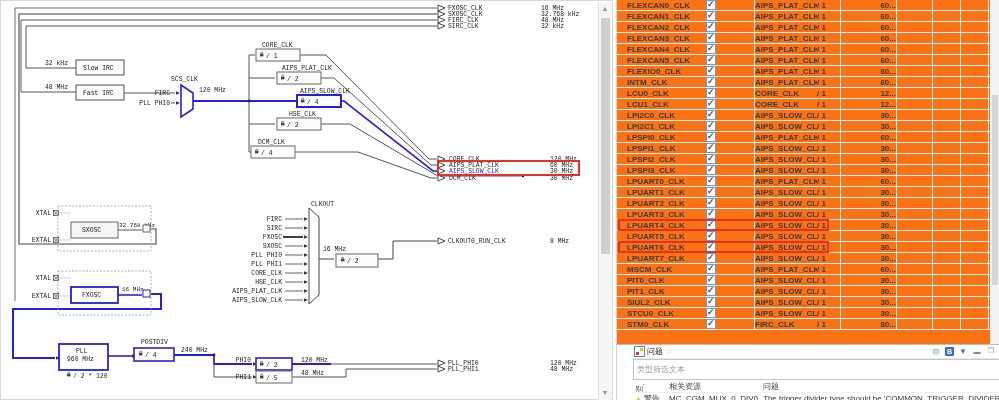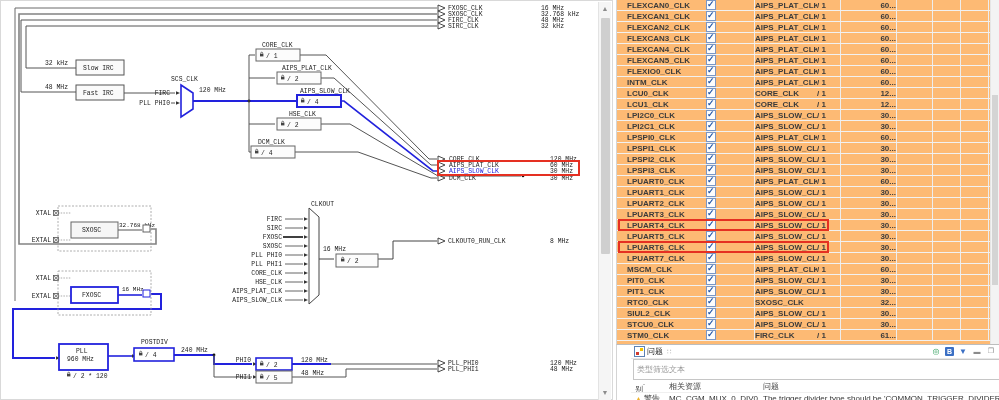--- a/index.html
+++ b/index.html
@@ -11,21 +11,21 @@
   svg text{font-family:"Liberation Mono","DejaVu Sans Mono",monospace;font-size:6.4px;fill:#222;}
   svg text.blue{fill:#2222dd;}
   svg text.small{font-size:6px;}
 
   #diag-scrollbar{position:absolute;right:1px;top:1px;width:13px;height:398px;background:#f5f5f5;border-left:1px solid #e3e3e3;box-sizing:border-box;}
   .sb-btn{height:14px;width:100%;color:#8c8c8c;font-size:7px;text-align:center;line-height:14px;}
   #diag-thumb{position:absolute;left:2px;top:16px;width:9px;height:236px;background:#cfcfcf;border-radius:1px;}
   .sb-btn.bottom{position:absolute;bottom:0;left:0;}
 
   
-  #table-panel{position:absolute;left:616px;top:0;width:383px;height:344px;background:#fdba74;border-left:1px solid #d4d4d4;box-sizing:border-box;overflow:hidden;}
+  #table-panel{position:absolute;left:616px;top:0;width:383px;height:344px;background:#f97316;border-left:1px solid #d4d4d4;box-sizing:border-box;overflow:hidden;}
   .trow{position:relative;display:flex;height:11px;line-height:11px;border-bottom:1px solid #f1f1f1;box-sizing:border-box;font-size:8px;font-weight:bold;color:#3b3b3b;white-space:nowrap;}
   .trow .c{height:100%;box-sizing:border-box;overflow:hidden;}
   .c.name{width:84px;padding-left:10px;}
   .c.cbc{width:20px;display:flex;align-items:center;justify-content:center;}
   .c.sp1{width:34px;border-right:1px solid #ededed;}
   .c.src{width:62px;}
   .c.dv{width:24px;border-right:1px solid #ededed;}
   .c.sp2{width:28px;}
   .c.freq{width:28px;border-right:1px solid #ededed;text-align:right;}
   .c.e1{width:36px;border-right:1px solid #ededed;}
@@ -759,36 +759,20 @@
           <div class="c dv">/ 1</div>
           <div class="c sp2"></div>
           <div class="c freq">30...</div>
           <div class="c e1"></div>
           <div class="c e2"></div>
           <div class="c e3"></div>
           <div class="c e4"></div>
 
         </div>
         <div class="trow">
-          <div class="c name">RTC0_CLK</div>
-          <div class="c cbc">
-            <span class="cb on"></span>
-          </div>
-          <div class="c sp1"></div>
-          <div class="c src">SXOSC_CLK</div>
-          <div class="c dv"></div>
-          <div class="c sp2"></div>
-          <div class="c freq">32...</div>
-          <div class="c e1"></div>
-          <div class="c e2"></div>
-          <div class="c e3"></div>
-          <div class="c e4"></div>
-
-        </div>
-        <div class="trow">
           <div class="c name">SIUL2_CLK</div>
           <div class="c cbc">
             <span class="cb on"></span>
           </div>
           <div class="c sp1"></div>
           <div class="c src">AIPS_SLOW_CLK</div>
           <div class="c dv">/ 1</div>
           <div class="c sp2"></div>
           <div class="c freq">30...</div>
           <div class="c e1"></div>
@@ -815,21 +799,21 @@
         </div>
         <div class="trow">
           <div class="c name">STM0_CLK</div>
           <div class="c cbc">
             <span class="cb on"></span>
           </div>
           <div class="c sp1"></div>
           <div class="c src">FIRC_CLK</div>
           <div class="c dv">/ 1</div>
           <div class="c sp2"></div>
-          <div class="c freq">61...</div>
+          <div class="c freq">80...</div>
           <div class="c e1"></div>
           <div class="c e2"></div>
           <div class="c e3"></div>
           <div class="c e4"></div>
 
         </div>
       </div>
     <div id="table-scrollbar">
       <div id="table-thumb"></div>
     </div>

